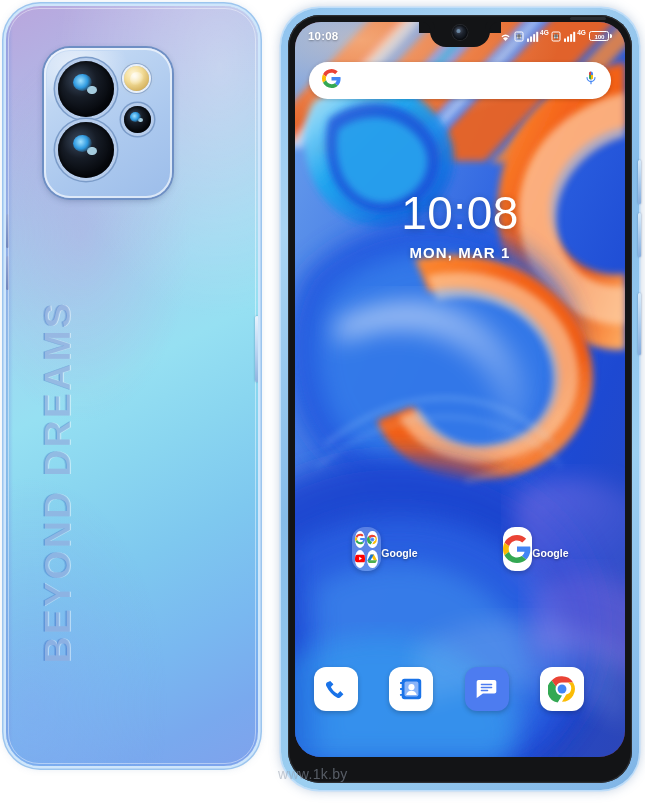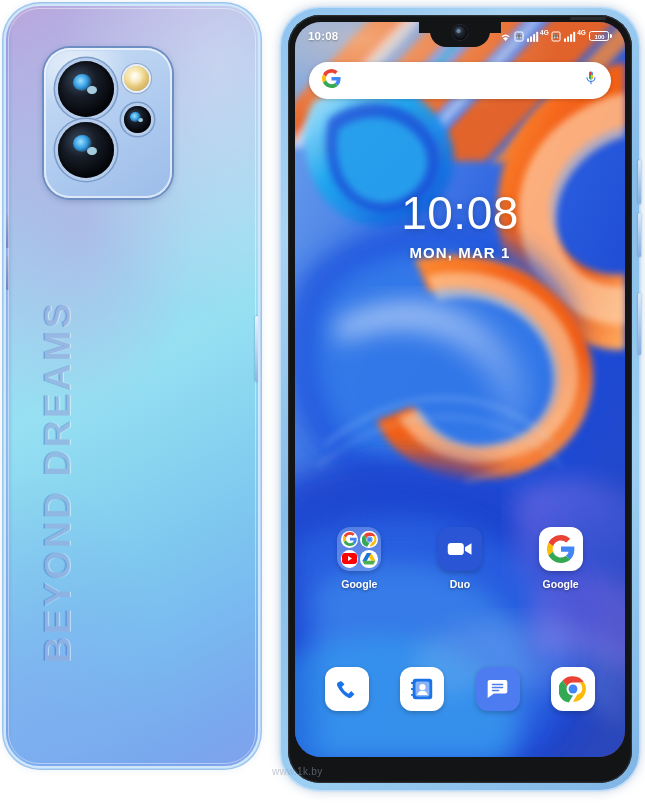--- a/index.html
+++ b/index.html
@@ -184,21 +184,21 @@
     text-shadow:0 1px 4px rgba(0,0,0,.25); }
 
   
   .app-row {
     position:absolute; left:0; right:0; z-index:20;
     display:flex; justify-content:space-around; align-items:flex-start;
     padding:0 14px;
   }
   #app-row-1 { top:505px; }
   #dock { top:645px; }
-  .app { width:66px; display:flex; flex-direction:column; align-items:center; }
+  .app { width:66px; display:flex; flex-direction:row; align-items:center; }
   .app-tile {
     width:44px; height:44px; border-radius:12px; background:#fff;
     display:flex; align-items:center; justify-content:center;
     box-shadow:0 2px 5px rgba(0,0,0,.22); position:relative; overflow:hidden;
   }
   .app-label {
     margin-top:7px; font-size:10.5px; font-weight:bold; color:#fff;
     text-shadow:0 1px 3px rgba(0,0,0,.45); white-space:nowrap;
   }
   
@@ -209,22 +209,22 @@
   }
   .mini { width:100%; height:100%; border-radius:50%; background:#fff;
     display:flex; align-items:center; justify-content:center; overflow:hidden; }
   
   #tile-duo { background:#2a56d6; }
   
   #tile-messages { background:#4d7cf0; }
 
   
   #watermark {
-    position:absolute; left:272px; top:766px; z-index:60;
-    font-size:10px; color:rgba(150,160,175,.52); letter-spacing:.3px;
+    position:absolute; left:278px; top:766px; z-index:60;
+    font-size:14px; color:rgba(150,160,175,.52); letter-spacing:.3px;
   }
   
   .fbtn {
     position:absolute; right:-2px; width:3.5px; border-radius:2px;
     background:linear-gradient(180deg,#d8ebfb,#a8c9ec 55%,#86aede);
     box-shadow:0 0 2px rgba(50,80,130,.55);
   }
 </style>
 </head>
 <body>
@@ -488,29 +488,20 @@
                 <svg width="14" height="13" viewBox="0 0 28 25">
                   <path d="M9.6 1.5h8.8L27 17.2h-8.8L9.6 1.5z" fill="#FFC107"></path>
                   <path d="M9.6 1.5L1 17.2l4.4 7.3L18.4 1.5H9.6z" fill="#1976D2"></path>
                   <path d="M1 17.2h26L22.6 24.5H5.4L1 17.2z" fill="#4CAF50"></path>
                 </svg>
               </span>
             </div>
             <div class="app-label">Google</div>
           </div>
 
-          <div class="app">
-            <div class="app-tile" id="tile-duo">
-              <svg width="26" height="18" viewBox="0 0 34 22">
-                <rect x="1" y="3" width="21" height="16" rx="4.5" fill="#fff"></rect>
-                <path d="M23.5 8.6l8.5-5.2v15.2l-8.5-5.2V8.6z" fill="#fff"></path>
-              </svg>
-            </div>
-            <div class="app-label">Duo</div>
-          </div>
 
           <div class="app">
             <div class="app-tile">
               <svg width="28" height="28" viewBox="0 0 48 48">
                 <path fill="#EA4335" d="M24 9.5c3.5 0 6.6 1.2 9 3.5l6.7-6.7C35.6 2.5 30.2 0 24 0 14.6 0 6.5 5.4 2.6 13.2l7.9 6.1C12.3 13.6 17.6 9.5 24 9.5z"></path>
                 <path fill="#4285F4" d="M46.98 24.55c0-1.6-.15-3.15-.4-4.65H24v9.02h12.94c-.58 2.96-2.26 5.48-4.78 7.18l7.73 6c4.51-4.18 7.09-10.36 7.09-17.55z"></path>
                 <path fill="#FBBC05" d="M10.53 28.59c-.48-1.45-.76-2.99-.76-4.59s.27-3.14.76-4.59l-7.98-6.19C.92 16.46 0 20.12 0 24c0 3.88.92 7.54 2.56 10.78l7.97-6.19z"></path>
                 <path fill="#34A853" d="M24 48c6.48 0 11.93-2.13 15.89-5.81l-7.73-6c-2.15 1.45-4.92 2.3-8.16 2.3-6.4 0-11.7-4.1-13.54-9.86l-7.98 6.19C6.51 42.62 14.62 48 24 48z"></path>
               </svg>
             </div>

